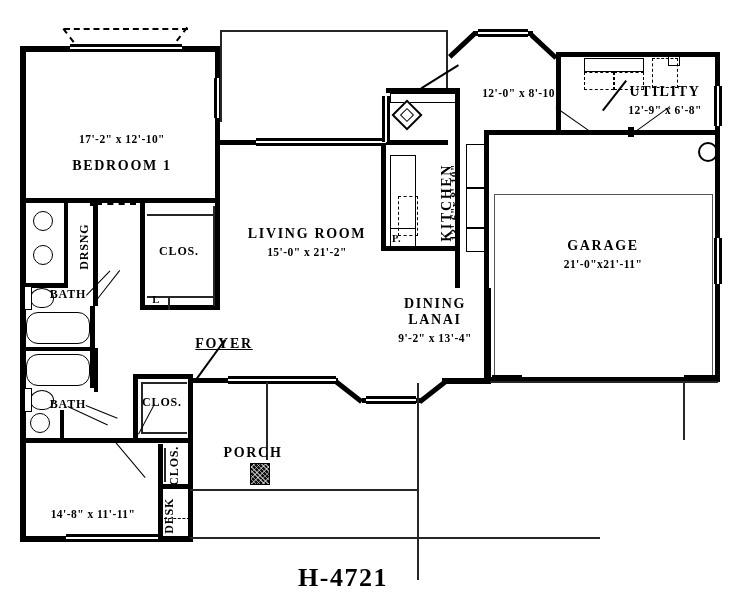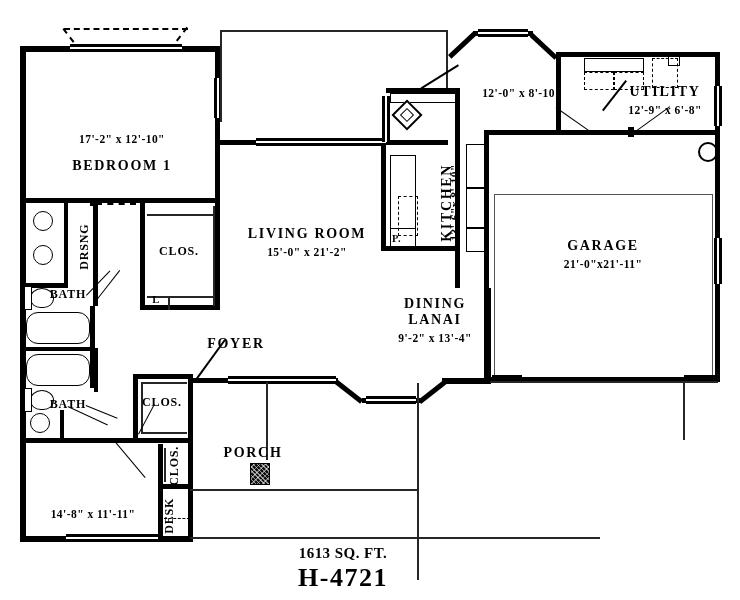--- a/index.html
+++ b/index.html
@@ -350,21 +350,21 @@
   <div class="lbl name" style="left:610px; top:84px; width:110px;">UTILITY</div>
   <div class="lbl dim" style="left:605px; top:104px; width:120px;">12'-9" x 6'-8"</div>
 
   <div class="lbl name" style="left:538px; top:238px; width:130px;font-family:Liberation Serif, serif;">GARAGE</div>
   <div class="lbl dim" style="left:538px; top:258px; width:130px;">21'-0"x21'-11"</div>
 
   <div class="lbl name" style="left:380px; top:296px; width:110px;">DINING</div>
   <div class="lbl name" style="left:380px; top:312px; width:110px;">LANAI</div>
   <div class="lbl dim" style="left:380px; top:332px; width:110px;">9'-2" x 13'-4"</div>
 
-  <div class="lbl name" style="left:186px; top:336px; width:100px;">FOYER</div>
+  <div class="lbl name" style="left:174px; top:336px; width:100px;text-decoration:underline;">FOYER</div>
 
   <div class="lbl name" style="left:198px; top:445px; width:110px;">PORCH</div>
 
   <div class="lbl dim" style="left:28px; top:508px; width:130px;">14'-8" x 11'-11"</div>
 
   <div class="lbl small vert" style="left:45px; top:240px; width:80px;">DRSNG</div>
 
   <div class="lbl small" style="left:38px; top:288px; width:60px;">BATH</div>
 
   <div class="lbl small" style="left:38px; top:398px; width:60px;">BATH</div>
@@ -374,16 +374,15 @@
   <div class="lbl tiny" style="left:146px; top:294px; width:20px;">L</div>
 
   <div class="lbl small" style="left:133px; top:396px; width:58px;">CLOS.</div>
 
   <div class="lbl small vert" style="left:135px; top:459px; width:80px;">CLOS.</div>
 
   <div class="lbl small vert" style="left:130px; top:509px; width:80px;">DESK</div>
 
   <div class="lbl tiny" style="left:392px; top:233px; width:22px; text-align:left;">P.</div>
 
-  <div class="lbl title-sqft" style="left:248px; top:545px; width:190px;">1613 SQ. FT.</div>
   <div class="lbl title-code" style="left:248px; top:563px; width:190px;">H-4721</div>
 
 </div>
 
 </body></html>

